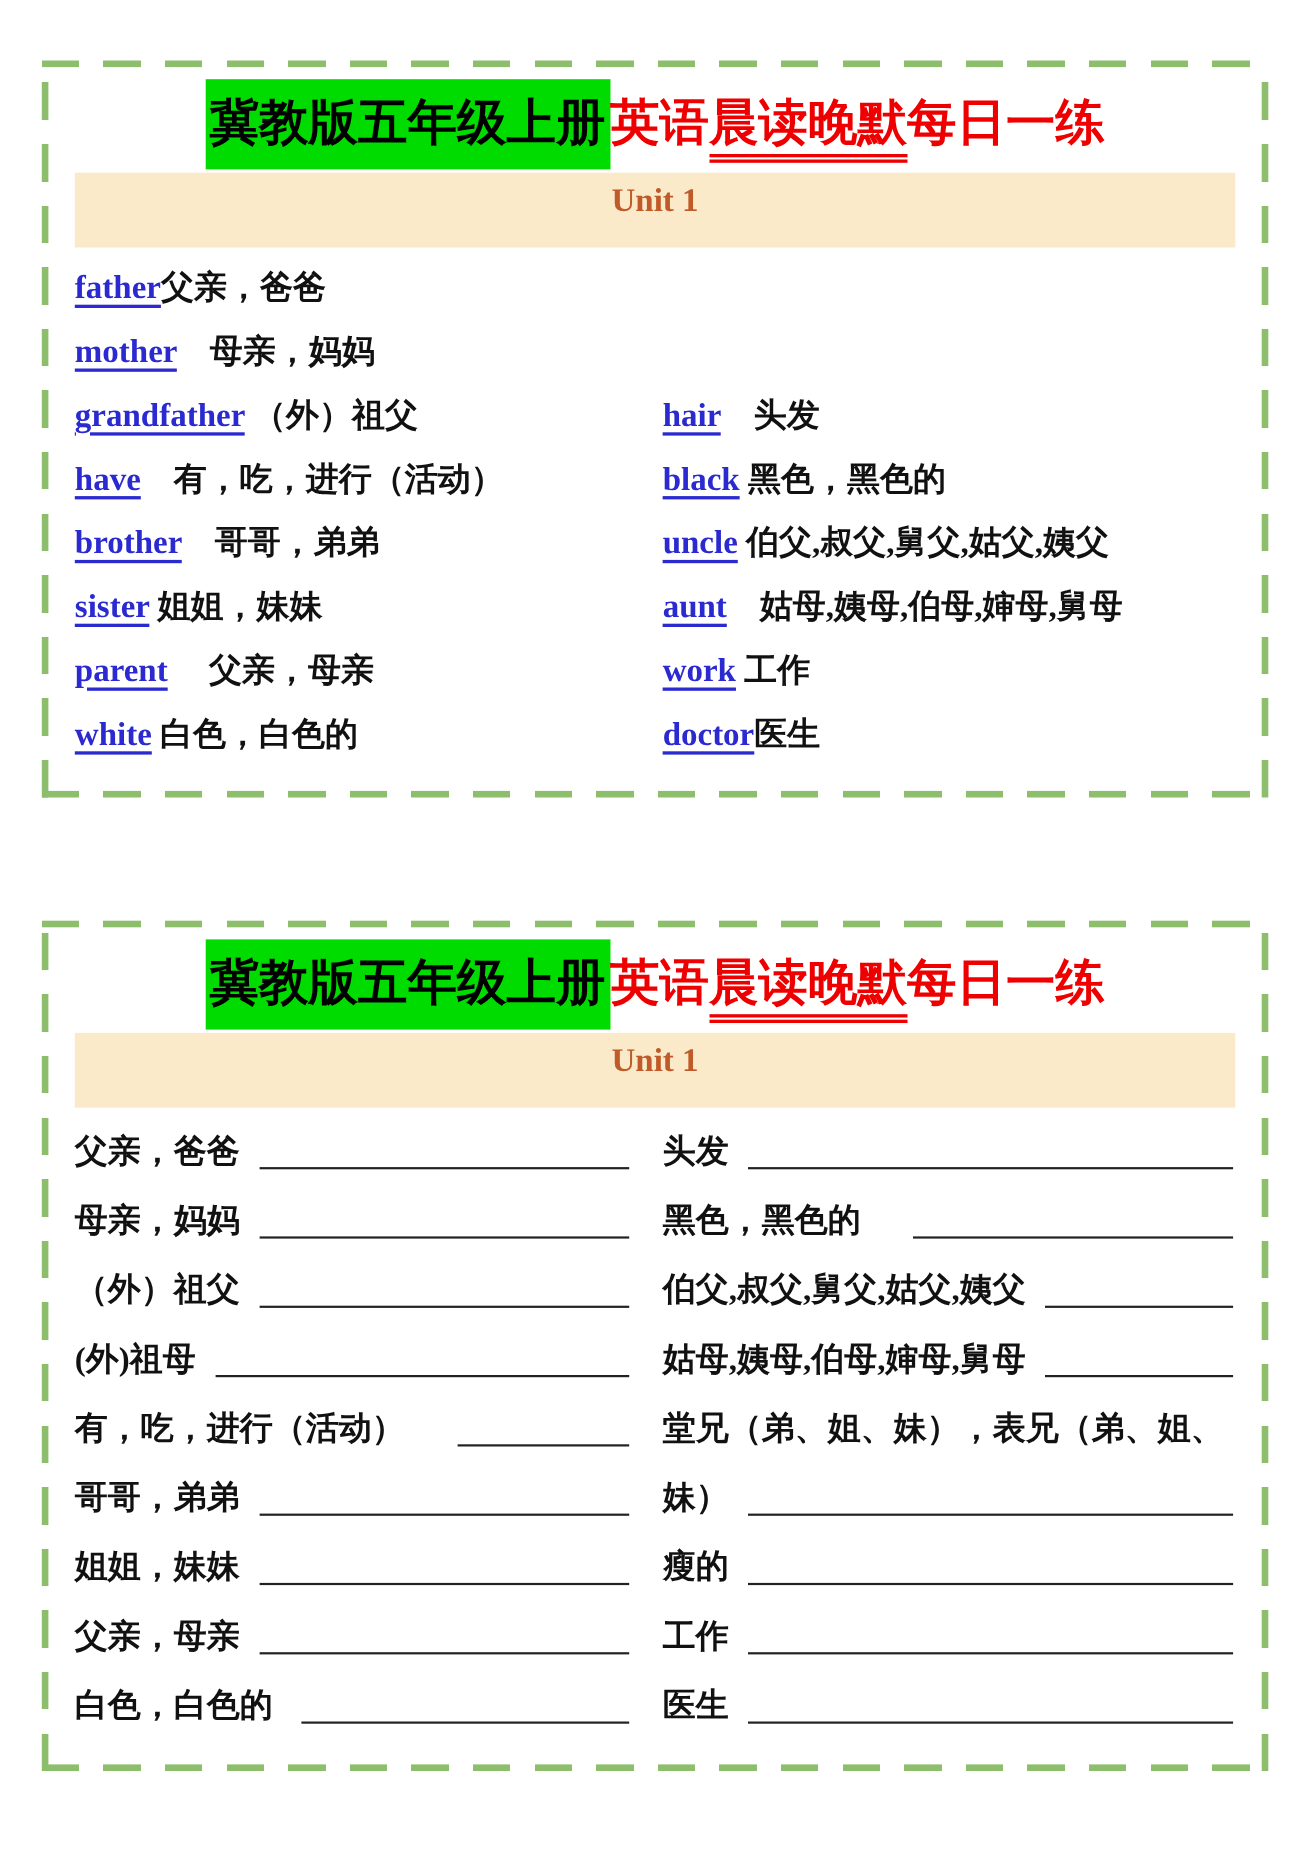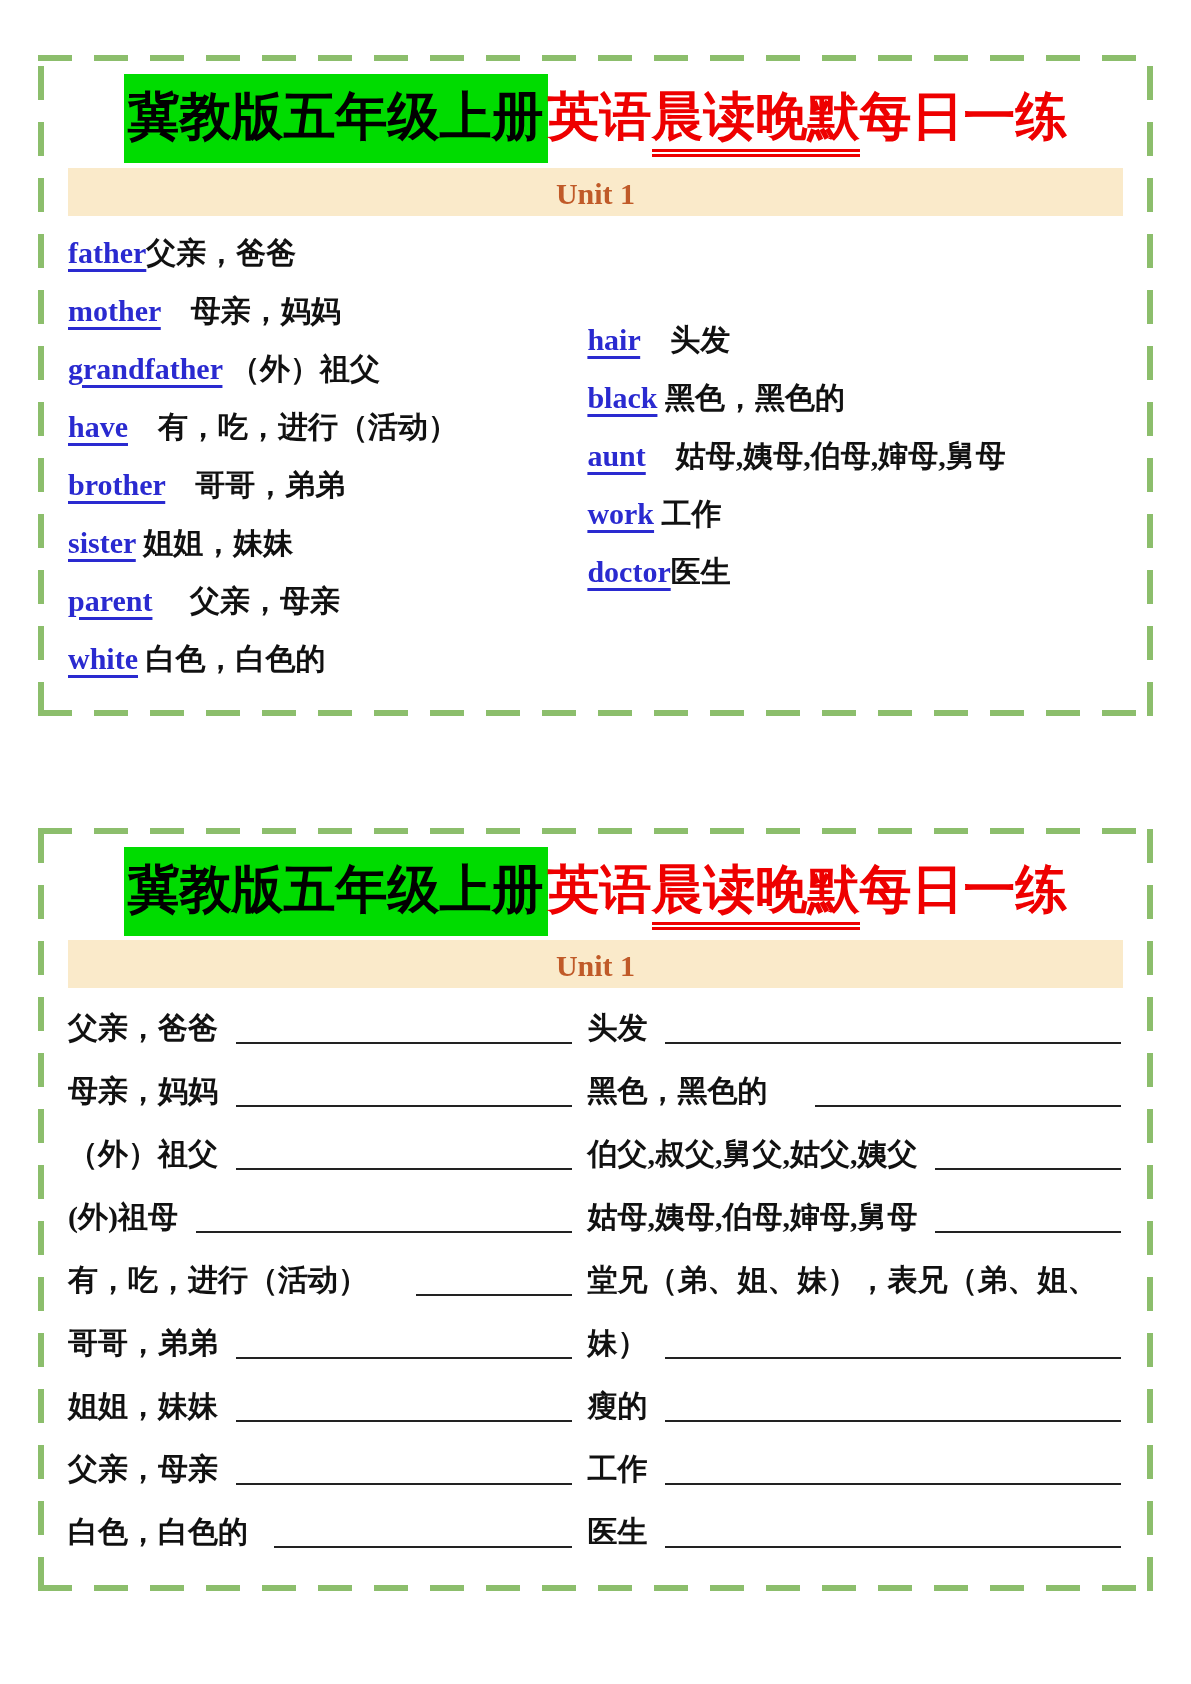--- a/index.html
+++ b/index.html
@@ -30,50 +30,50 @@
     padding:22px 30px 28px;
     background:
       repeating-linear-gradient(90deg,var(--border_green) 0 34px,transparent 34px 56px) top left / 100% 6px no-repeat,
       repeating-linear-gradient(90deg,var(--border_green) 0 34px,transparent 34px 56px) bottom left / 100% 6px no-repeat,
       repeating-linear-gradient(0deg,var(--border_green) 0 34px,transparent 34px 56px) top left / 6px 100% no-repeat,
       repeating-linear-gradient(0deg,var(--border_green) 0 34px,transparent 34px 56px) top right / 6px 100% no-repeat;
   }
   .panel + .panel{margin-top:112px;}
   .title{
     text-align:center;
-    font-size:52px;
+    font-size:45px;
     font-weight:bold;
     line-height:1.55;
     white-space:nowrap;
     margin-bottom:10px;
   }
   .title .hl{
     background:var(--highlight_green);
     color:#000;
     padding:14px 4px 18px;
   }
   .title .red{color:var(--title_red);}
   .title .dbl{
     border-bottom:8px double var(--title_red);
     padding-bottom:4px;
   }
   .unitbar{
     background:var(--unit_bg);
-    height:48px;
+    height:68px;
     line-height:52px;
     text-align:center;
     font-size:30px;
     font-weight:bold;
     color:var(--unit_text);
     margin-bottom:8px;
   }
   .cols{
     display:flex;
-    column-gap:13px;
-    align-items:center;
+    column-gap:28px;
+    align-items:flex-end;
   }
   .col{flex:0 0 48%;}
   .col.right{flex:1 1 auto;}
   
   .p1-row{
     font-size:30px;
     font-weight:bold;
     line-height:58px;
   }
   .p1-row .word{
@@ -124,20 +124,21 @@
           <div class="p1-row"><span class="word">grandfather</span><span class="meaning"> （外）祖父</span></div>
           <div class="p1-row"><span class="word">have</span><span class="meaning">　有，吃，进行（活动）</span></div>
           <div class="p1-row"><span class="word">brother</span><span class="meaning">　哥哥，弟弟</span></div>
           <div class="p1-row"><span class="word">sister</span><span class="meaning"> 姐姐，妹妹</span></div>
           <div class="p1-row"><span class="word">parent</span><span class="meaning">　 父亲，母亲</span></div>
           <div class="p1-row"><span class="word">white</span><span class="meaning"> 白色，白色的</span></div>
         </div>
       <div class="col right">
           <div class="p1-row"><span class="word">hair</span><span class="meaning">　头发</span></div>
           <div class="p1-row"><span class="word">black</span><span class="meaning"> 黑色，黑色的</span></div>
+          <div class="p1-row"><span class="word">uncle</span><span class="meaning"> 伯父,叔父,舅父,姑父,姨父</span></div>
           <div class="p1-row"><span class="word">aunt</span><span class="meaning">　姑母,姨母,伯母,婶母,舅母</span></div>
           <div class="p1-row"><span class="word">work</span><span class="meaning"> 工作</span></div>
           <div class="p1-row"><span class="word">doctor</span><span class="meaning">医生</span></div>
         </div>
     </div>
   </section>
 
   <section class="panel">
     <h1 class="title"><span class="hl">冀教版五年级上册</span><span class="red"><span>英语</span><span class="dbl">晨读晚默</span><span>每日一练</span></span></h1>
     <div class="unitbar"><span>Unit 1</span></div>

